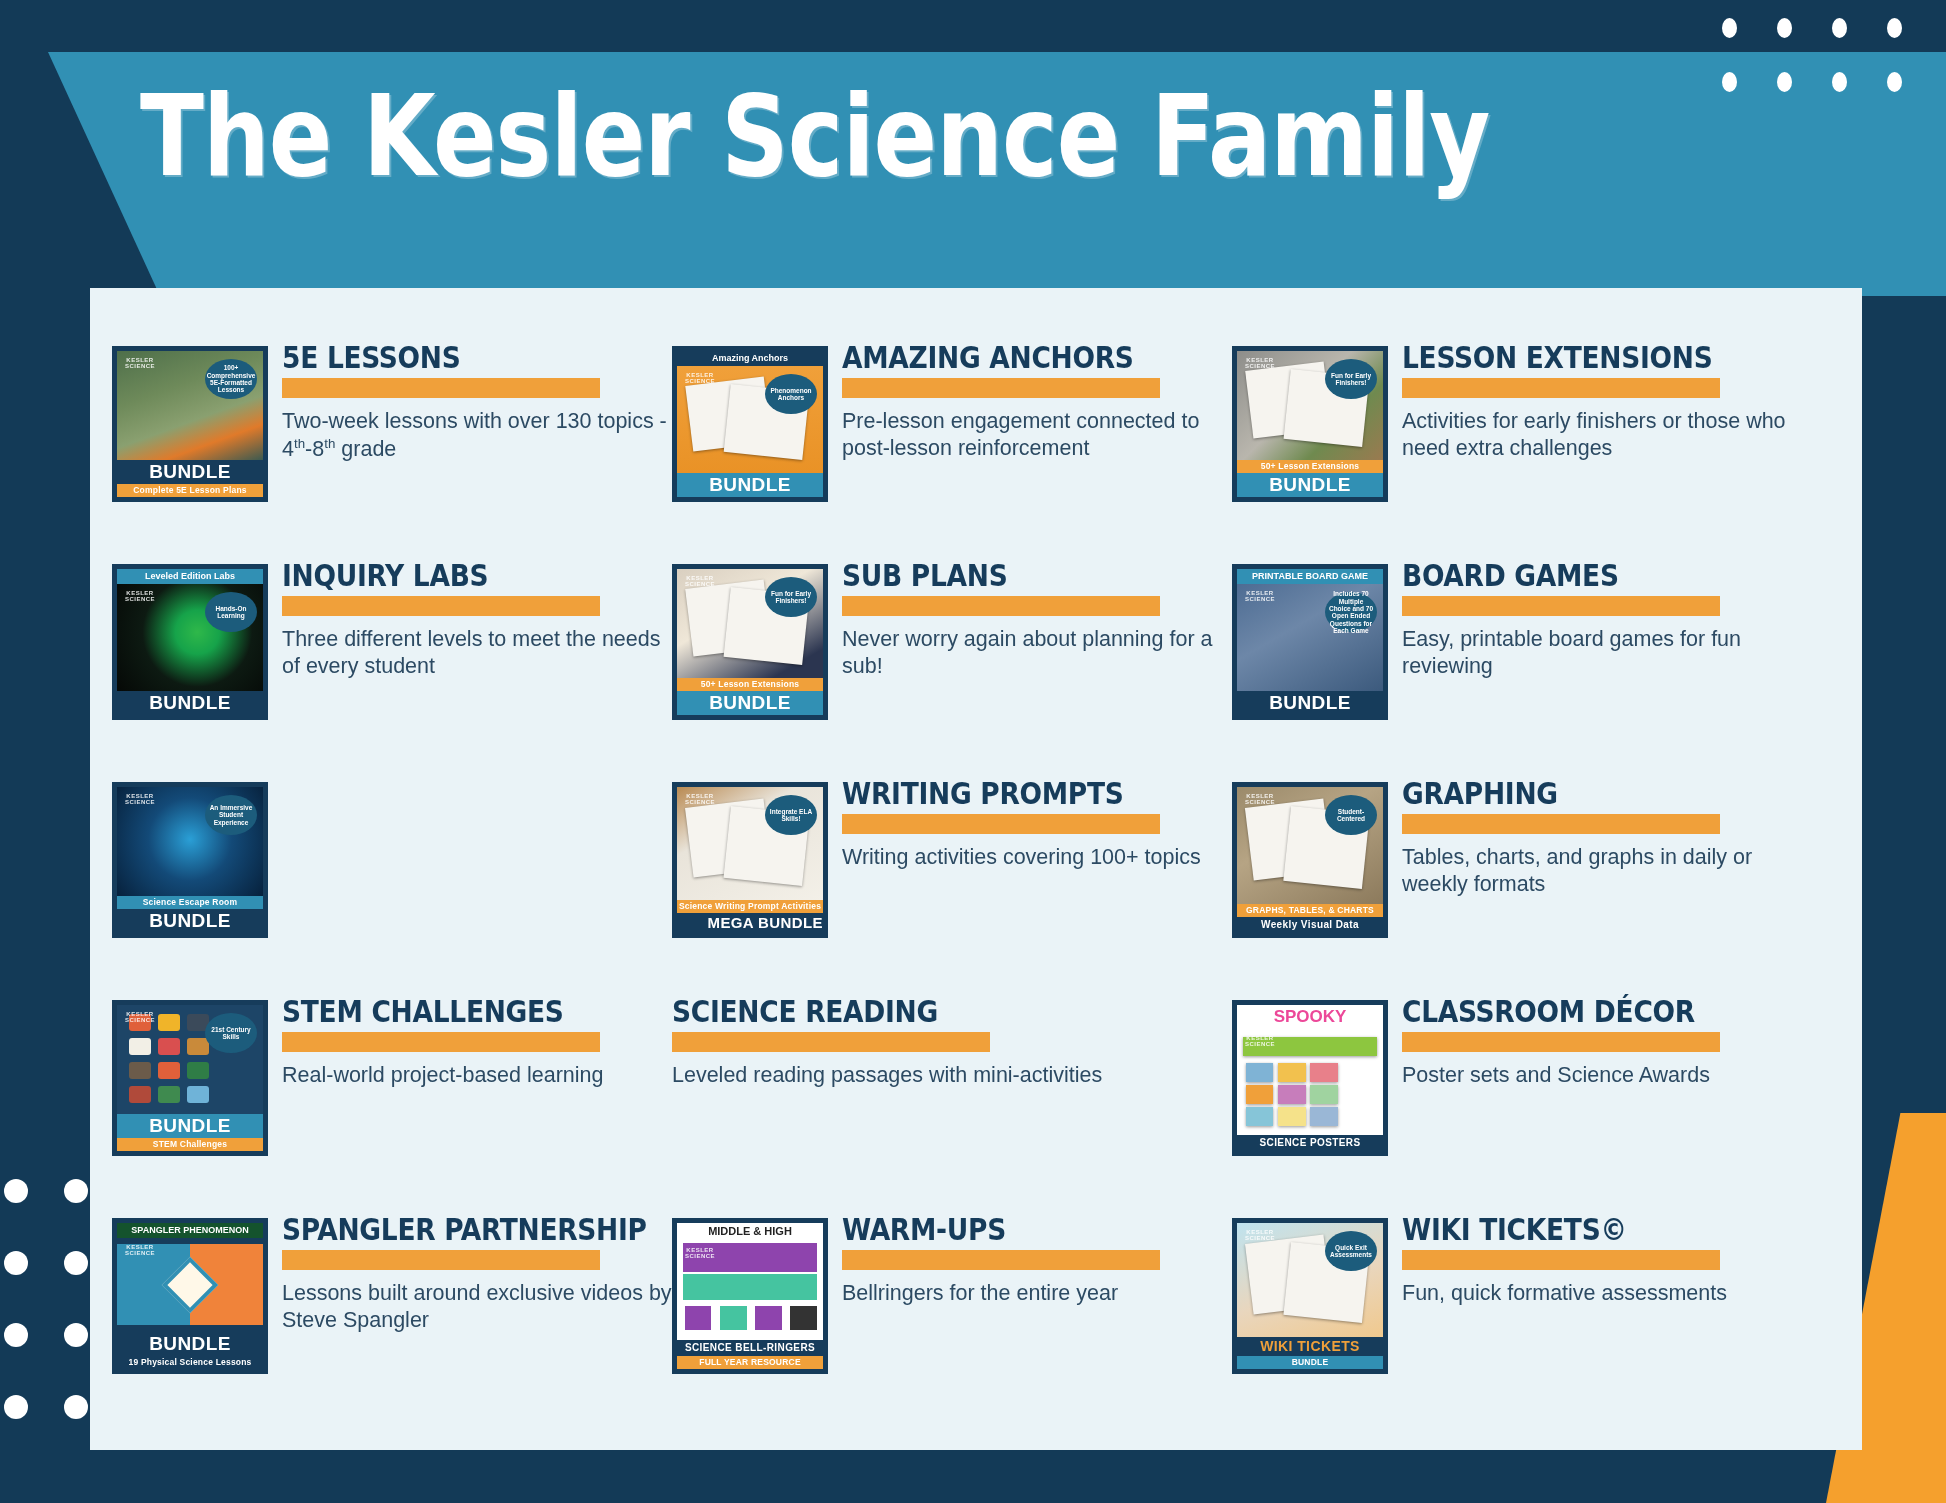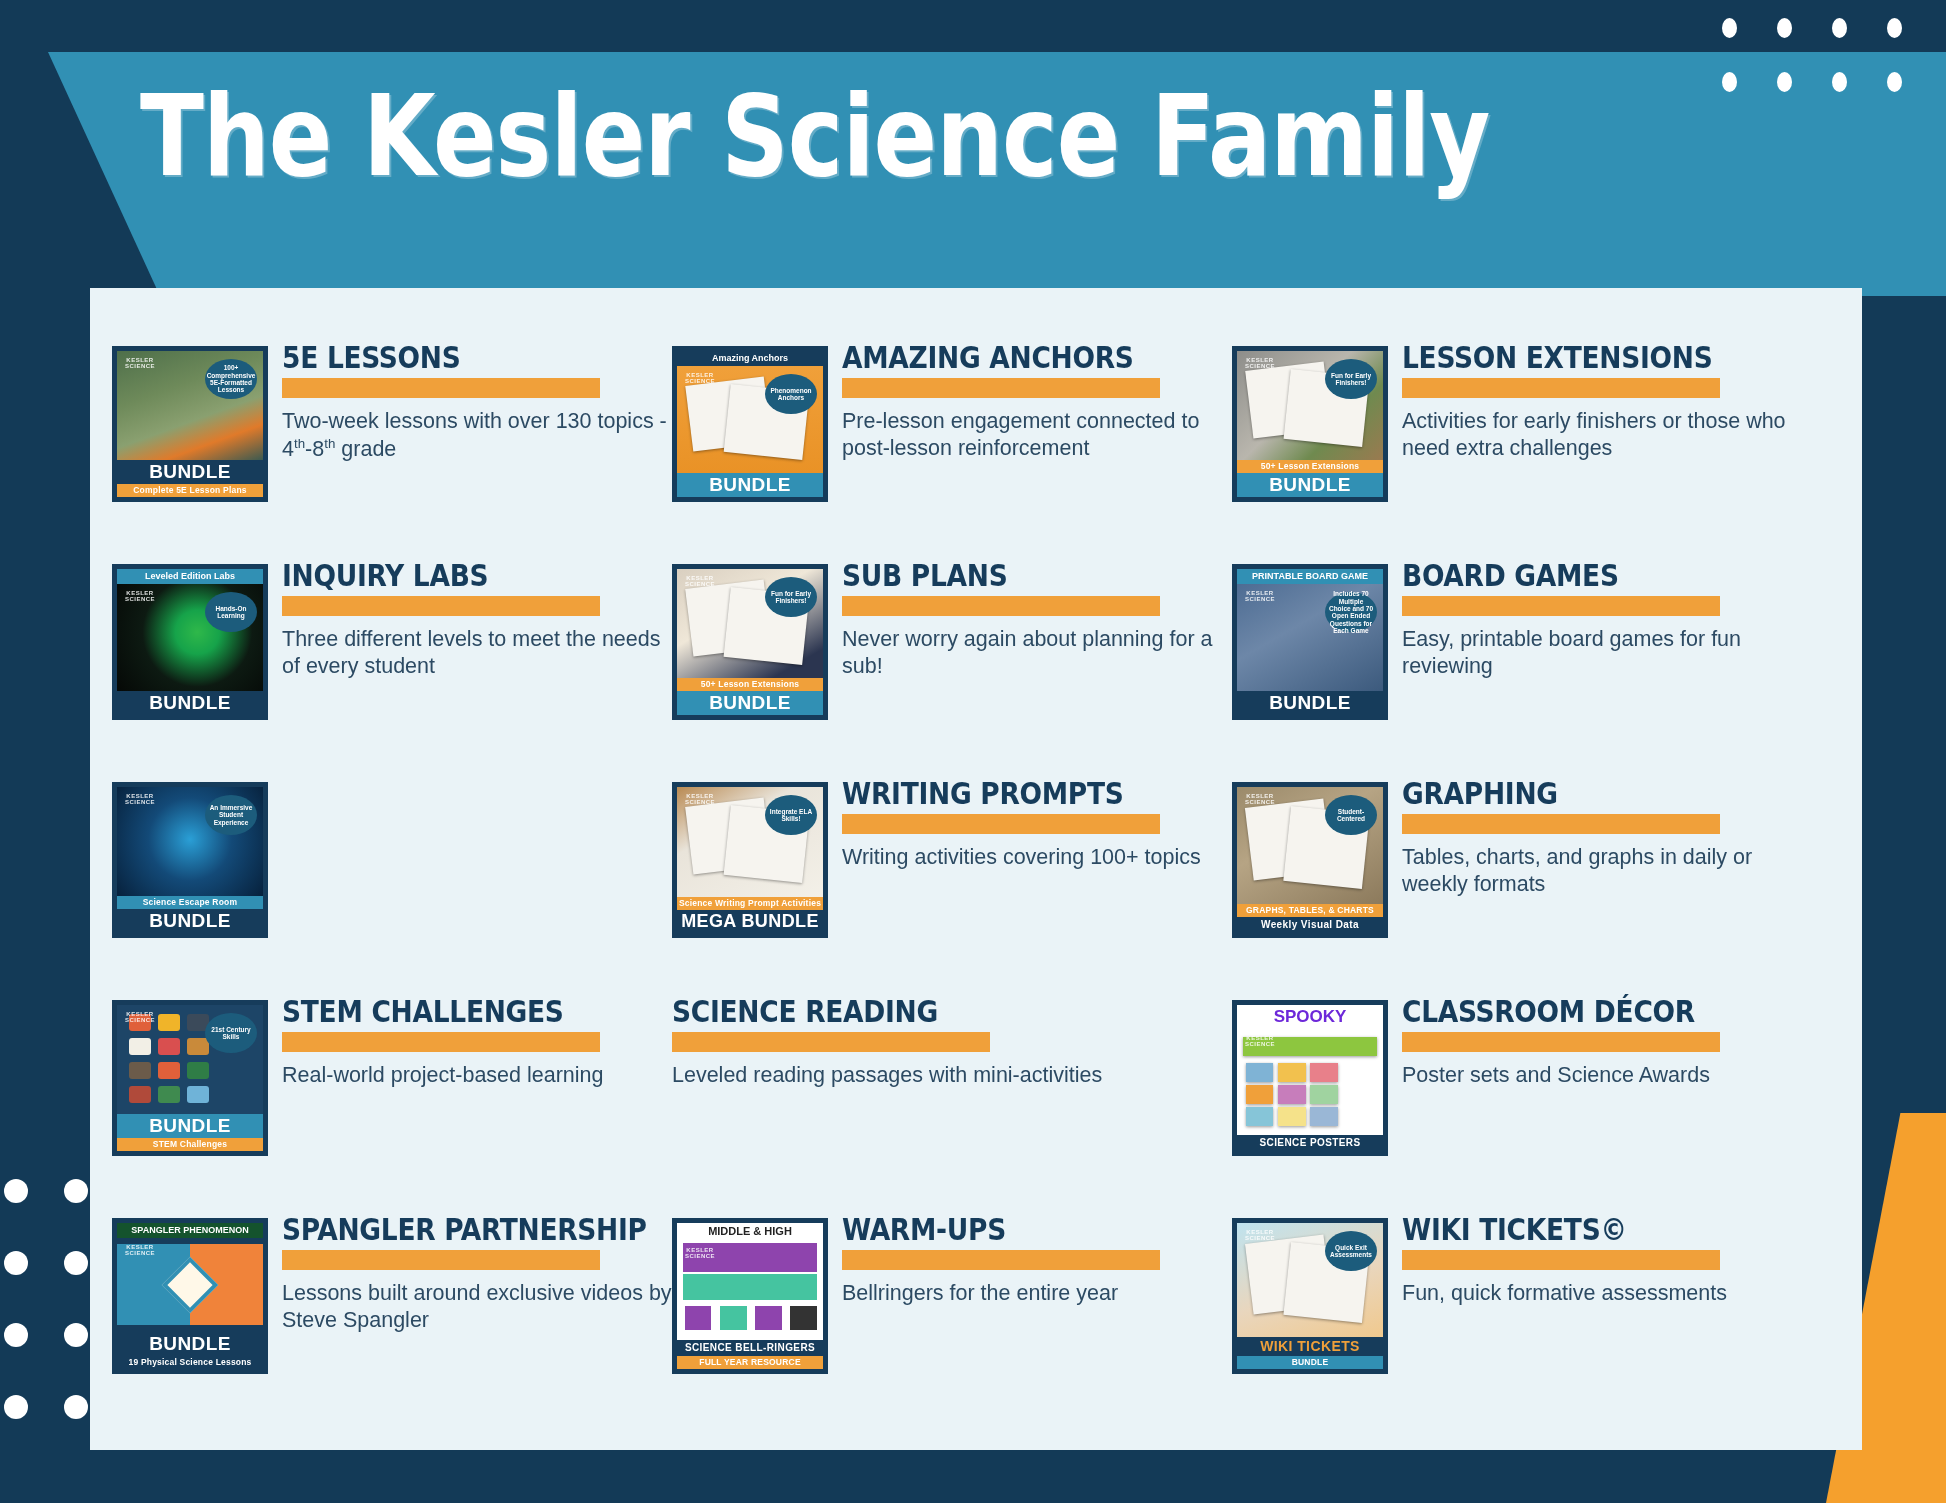--- a/index.html
+++ b/index.html
@@ -116,21 +116,21 @@
     background: #163C5B;
     color: #fff;
     font-size: 19px;
     font-weight: 800;
     text-align: center;
     letter-spacing: .4px;
     padding: 2px 0 3px;
     line-height: 1;
   }
   .thumb-bundle.teal { background: #3190B4; }
-  .thumb-bundle.mega { font-size: 18px; }
+  .thumb-bundle.mega { font-size: 15px; text-align: right; }
   .thumb-top-label {
     font-size: 9px; color: #fff; text-align: center;
     padding: 3px 1px; font-weight: 600; line-height: 1.05;
   }
   .badge {
     position: absolute;
     right: 6px; top: 8px;
     width: 52px; height: 40px;
     border-radius: 50%;
     background: #1C5C7C;
@@ -401,21 +401,21 @@
     </div>
     <div class="item">
       <div class="txt">
         <div class="prod-title">SCIENCE READING</div>
         <div class="rule"></div>
         <div class="prod-desc">Leveled reading passages with mini-activities</div>
       </div>
     </div>
     <div class="item">
       <div class="thumb">
-        <div class="thumb-top-label" style="background: rgb(255, 255, 255); color: #6d28d9; font-size: 17px; font-weight: 900;">SPOOKY</div>
+        <div class="thumb-top-label" style="background: rgb(255, 255, 255); color: #ec4899; font-size: 17px; font-weight: 900;">SPOOKY</div>
         <div class="thumb-art" style="background: rgb(255, 255, 255);">
           <div class="paper" style="left: 6%; top: 32%; width: 19%; height: 18%; background: rgb(127, 179, 213);"></div>
           <div class="paper" style="left: 28%; top: 32%; width: 19%; height: 18%; background: rgb(242, 193, 78);"></div>
           <div class="paper" style="left: 50%; top: 32%; width: 19%; height: 18%; background: rgb(232, 128, 138);"></div>
           <div class="paper" style="left: 6%; top: 53%; width: 19%; height: 18%; background: rgb(240, 160, 58);"></div>
           <div class="paper" style="left: 28%; top: 53%; width: 19%; height: 18%; background: rgb(199, 125, 187);"></div>
           <div class="paper" style="left: 50%; top: 53%; width: 19%; height: 18%; background: rgb(160, 211, 160);"></div>
           <div class="paper" style="left: 6%; top: 74%; width: 19%; height: 18%; background: rgb(134, 197, 216);"></div>
           <div class="paper" style="left: 28%; top: 74%; width: 19%; height: 18%; background: rgb(245, 226, 138);"></div>
           <div class="paper" style="left: 50%; top: 74%; width: 19%; height: 18%; background: rgb(154, 183, 214);"></div>

